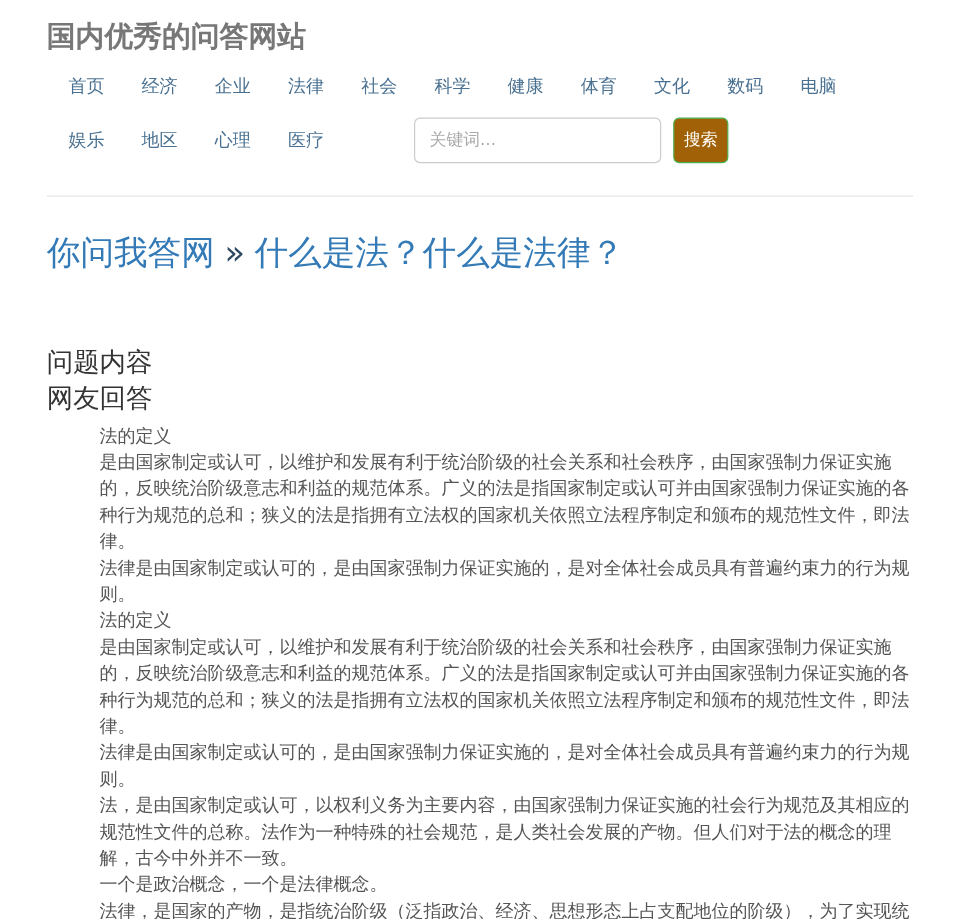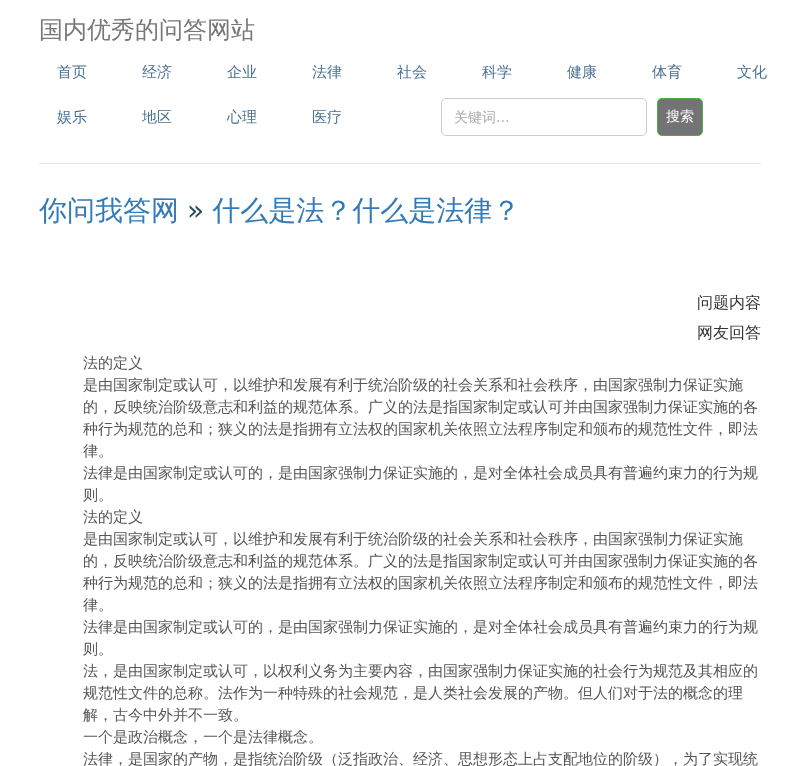--- a/index.html
+++ b/index.html
@@ -10,30 +10,29 @@
     background: #ffffff;
     font-family: "DejaVu Sans", "Liberation Sans", sans-serif;
   }
   .container {
     width: 722px;
     margin: 0 auto;
   }
   
   .site-title {
     font-size: 24px;
-    font-weight: normal;
+    font-weight: bold;
     color: #777777;
     margin: 14px 0 16px 0;
     line-height: 33px;
   }
   .nav-row {
     display: flex;
     align-items: center;
     padding-left: 18px;
-    gap: 24px;
   }
   .nav-row-1 { margin-top: 15px; }
   .nav-row-2 { margin-top: 16px; }
   .nav-link {
     font-size: 15px;
     color: #4a7191;
     text-decoration: none;
     margin-right: 31px;
     white-space: nowrap;
     cursor: pointer;
@@ -52,21 +51,21 @@
     font-size: 14px;
     color: #555555;
     outline: none;
     font-family: inherit;
   }
   .search-input::placeholder { color: #aaaaaa; }
   .search-button {
     width: 46px;
     height: 38px;
     margin-left: 10px;
-    background: #737373;
+    background: #a16207;
     color: #ffffff;
     border: 1px solid #4cae4c;
     border-radius: 5px;
     font-size: 14px;
     cursor: pointer;
     font-family: inherit;
     padding: 0;
   }
   .divider {
     border: none;
@@ -86,26 +85,25 @@
     text-decoration: none;
     cursor: pointer;
     margin-top: 33px;
   }
   .breadcrumb .sep {
     color: #2e4a62;
     margin: 0 8px;
   }
   
   .section-heading {
-    font-size: 16px;
+    font-size: 22px;
     font-weight: normal;
     color: #333333;
     margin: 0;
     line-height: 30px;
-    text-align: right;
   }
   .question-heading { margin-top: 58px; }
   .answers-heading  { }
   .question-text {
     font-size: 15px;
     color: #555555;
     line-height: 22px;
     margin-top: 12px;
   }
   .question-text .share-link {

